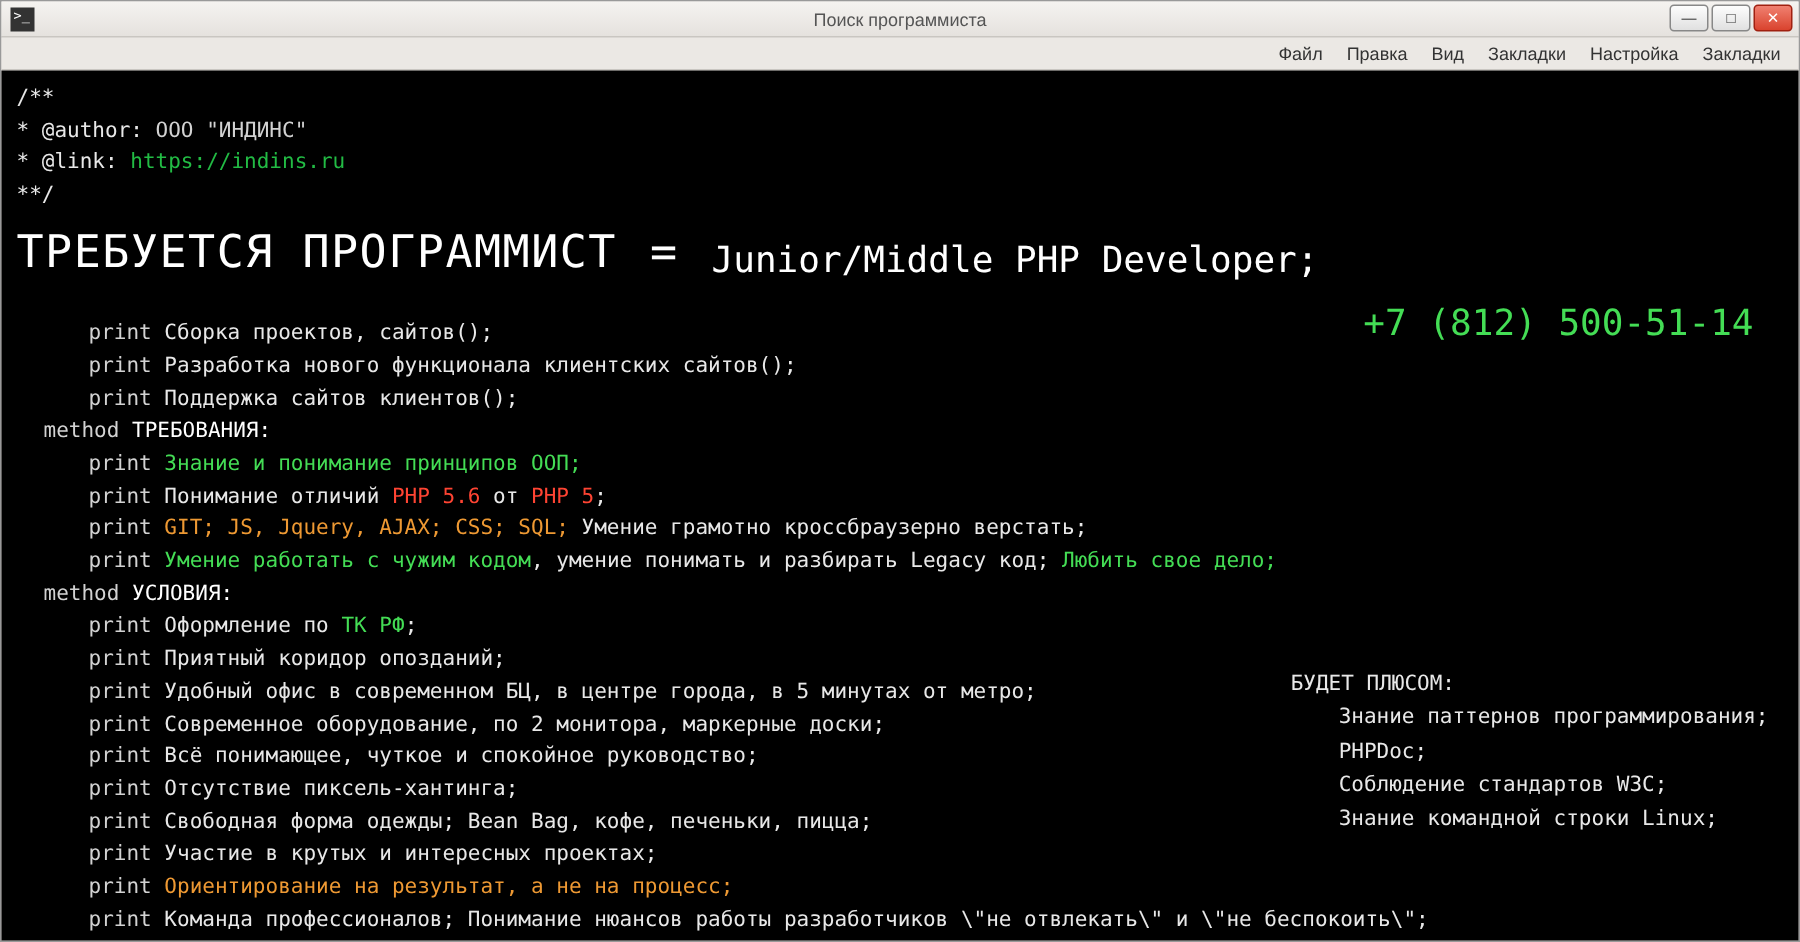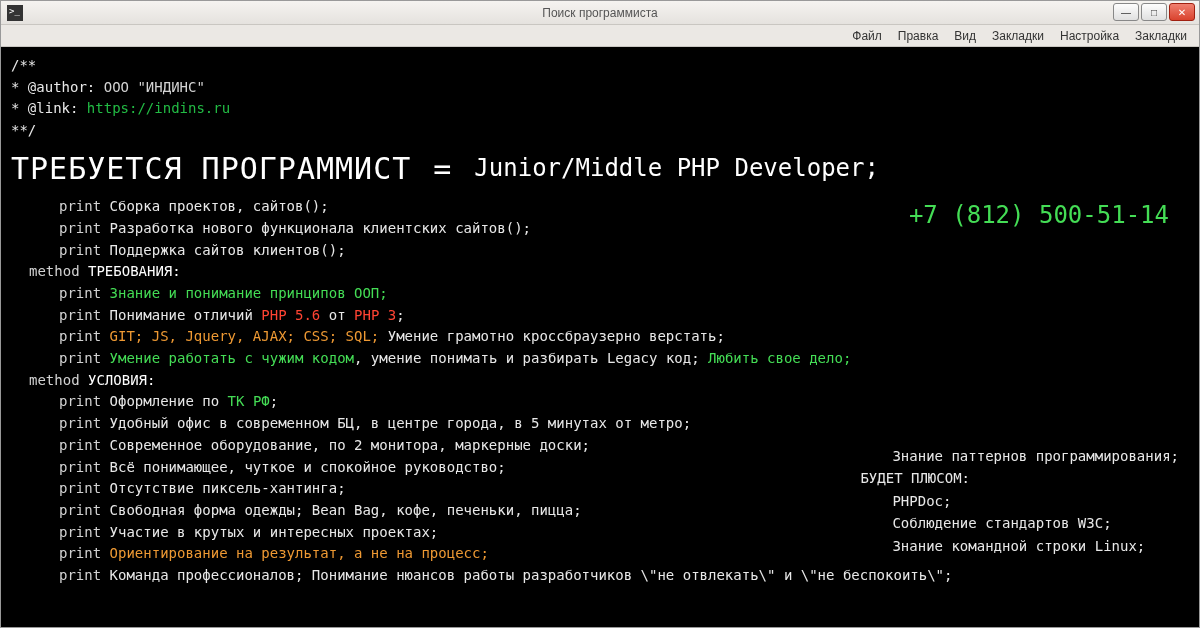--- a/index.html
+++ b/index.html
@@ -100,23 +100,23 @@
   .link { color: #22bb44; }
   .big {
     font-size: 30px;
     font-weight: normal;
     letter-spacing: 1px;
     color: #fff;
     display: inline;
   }
   .bigline {
     margin-top: 4px;
-    margin-bottom: 4px;
-    display: flex;
-    align-items: center;
+    margin-bottom: 20px;
+    display: flex;
+    align-items: flex-end;
     gap: 22px;
   }
   .role { font-size: 24px; color: #fff; }
   .kw { color: #d2d2d2; }
   .sec { color: #fff; }
   .green { color: #44dd55; text-align: right; }
   .red { color: #ff4433; }
   .orange { color: #ee9933; text-align: center; }
   .phone {
     position: absolute;
@@ -177,39 +177,40 @@
       <span class="big"> = </span>
       <span class="role">Junior/Middle PHP Developer;</span>
     </div>
 
     <div class="ind2"><span class="kw">print </span><span>Сборка проектов, сайтов();</span></div>
     <div class="ind2"><span class="kw">print </span><span>Разработка нового функционала клиентских сайтов();</span></div>
     <div class="ind2"><span class="kw">print </span><span>Поддержка сайтов клиентов();</span></div>
 
     <div class="ind1"><span class="kw">method </span><span class="sec">ТРЕБОВАНИЯ:</span></div>
     <div class="ind2"><span class="kw">print </span><span class="green">Знание и понимание принципов ООП;</span></div>
-    <div class="ind2"><span class="kw">print </span><span>Понимание отличий </span><span class="red">PHP 5.6</span><span> от </span><span class="red">PHP 3</span><span>;</span></div>
+    <div class="ind2"><span class="kw">print </span><span>Понимание отличий </span><span class="red">PHP 5.6</span><span> от </span><span class="red">PHP 5</span><span>;</span></div>
     <div class="ind2"><span class="kw">print </span><span class="orange">GIT; JS, Jquery, AJAX; CSS; SQL;</span><span> Умение грамотно кроссбраузерно верстать;</span></div>
     <div class="ind2"><span class="kw">print </span><span class="green">Умение работать с чужим кодом</span><span>, умение понимать и разбирать Legacy код; </span><span class="green">Любить свое дело;</span></div>
 
     <div class="ind1"><span class="kw">method </span><span class="sec">УСЛОВИЯ:</span></div>
     <div class="ind2"><span class="kw">print </span><span>Оформление по </span><span class="green">ТК РФ</span><span>;</span></div>
+    <div class="ind2"><span class="kw">print </span><span>Приятный коридор опозданий;</span></div>
     <div class="ind2"><span class="kw">print </span><span>Удобный офис в современном БЦ, в центре города, в 5 минутах от метро;</span></div>
     <div class="ind2"><span class="kw">print </span><span>Современное оборудование, по 2 монитора, маркерные доски;</span></div>
     <div class="ind2"><span class="kw">print </span><span>Всё понимающее, чуткое и спокойное руководство;</span></div>
     <div class="ind2"><span class="kw">print </span><span>Отсутствие пиксель-хантинга;</span></div>
     <div class="ind2"><span class="kw">print </span><span>Свободная форма одежды; Bean Bag, кофе, печеньки, пицца;</span></div>
     <div class="ind2"><span class="kw">print </span><span>Участие в крутых и интересных проектах;</span></div>
     <div class="ind2"><span class="kw">print </span><span class="orange">Ориентирование на результат, а не на процесс;</span></div>
     <div class="ind2"><span class="kw">print </span><span>Команда профессионалов; Понимание нюансов работы разработчиков \"не отвлекать\" и \"не беспокоить\";</span></div>
 
     <div class="phone">+7 (812) 500-51-14</div>
 
     <div class="plus">
+      <div>БУДЕТ ПЛЮСОМ:</div>
       <div style="padding-left:32px">Знание паттернов программирования;</div>
-      <div>БУДЕТ ПЛЮСОМ:</div>
       <div style="padding-left:32px">PHPDoc;</div>
       <div style="padding-left:32px">Соблюдение стандартов W3C;</div>
       <div style="padding-left:32px">Знание командной строки Linux;</div>
     </div>
 
   </div>
 </div>
 
 </body></html>

